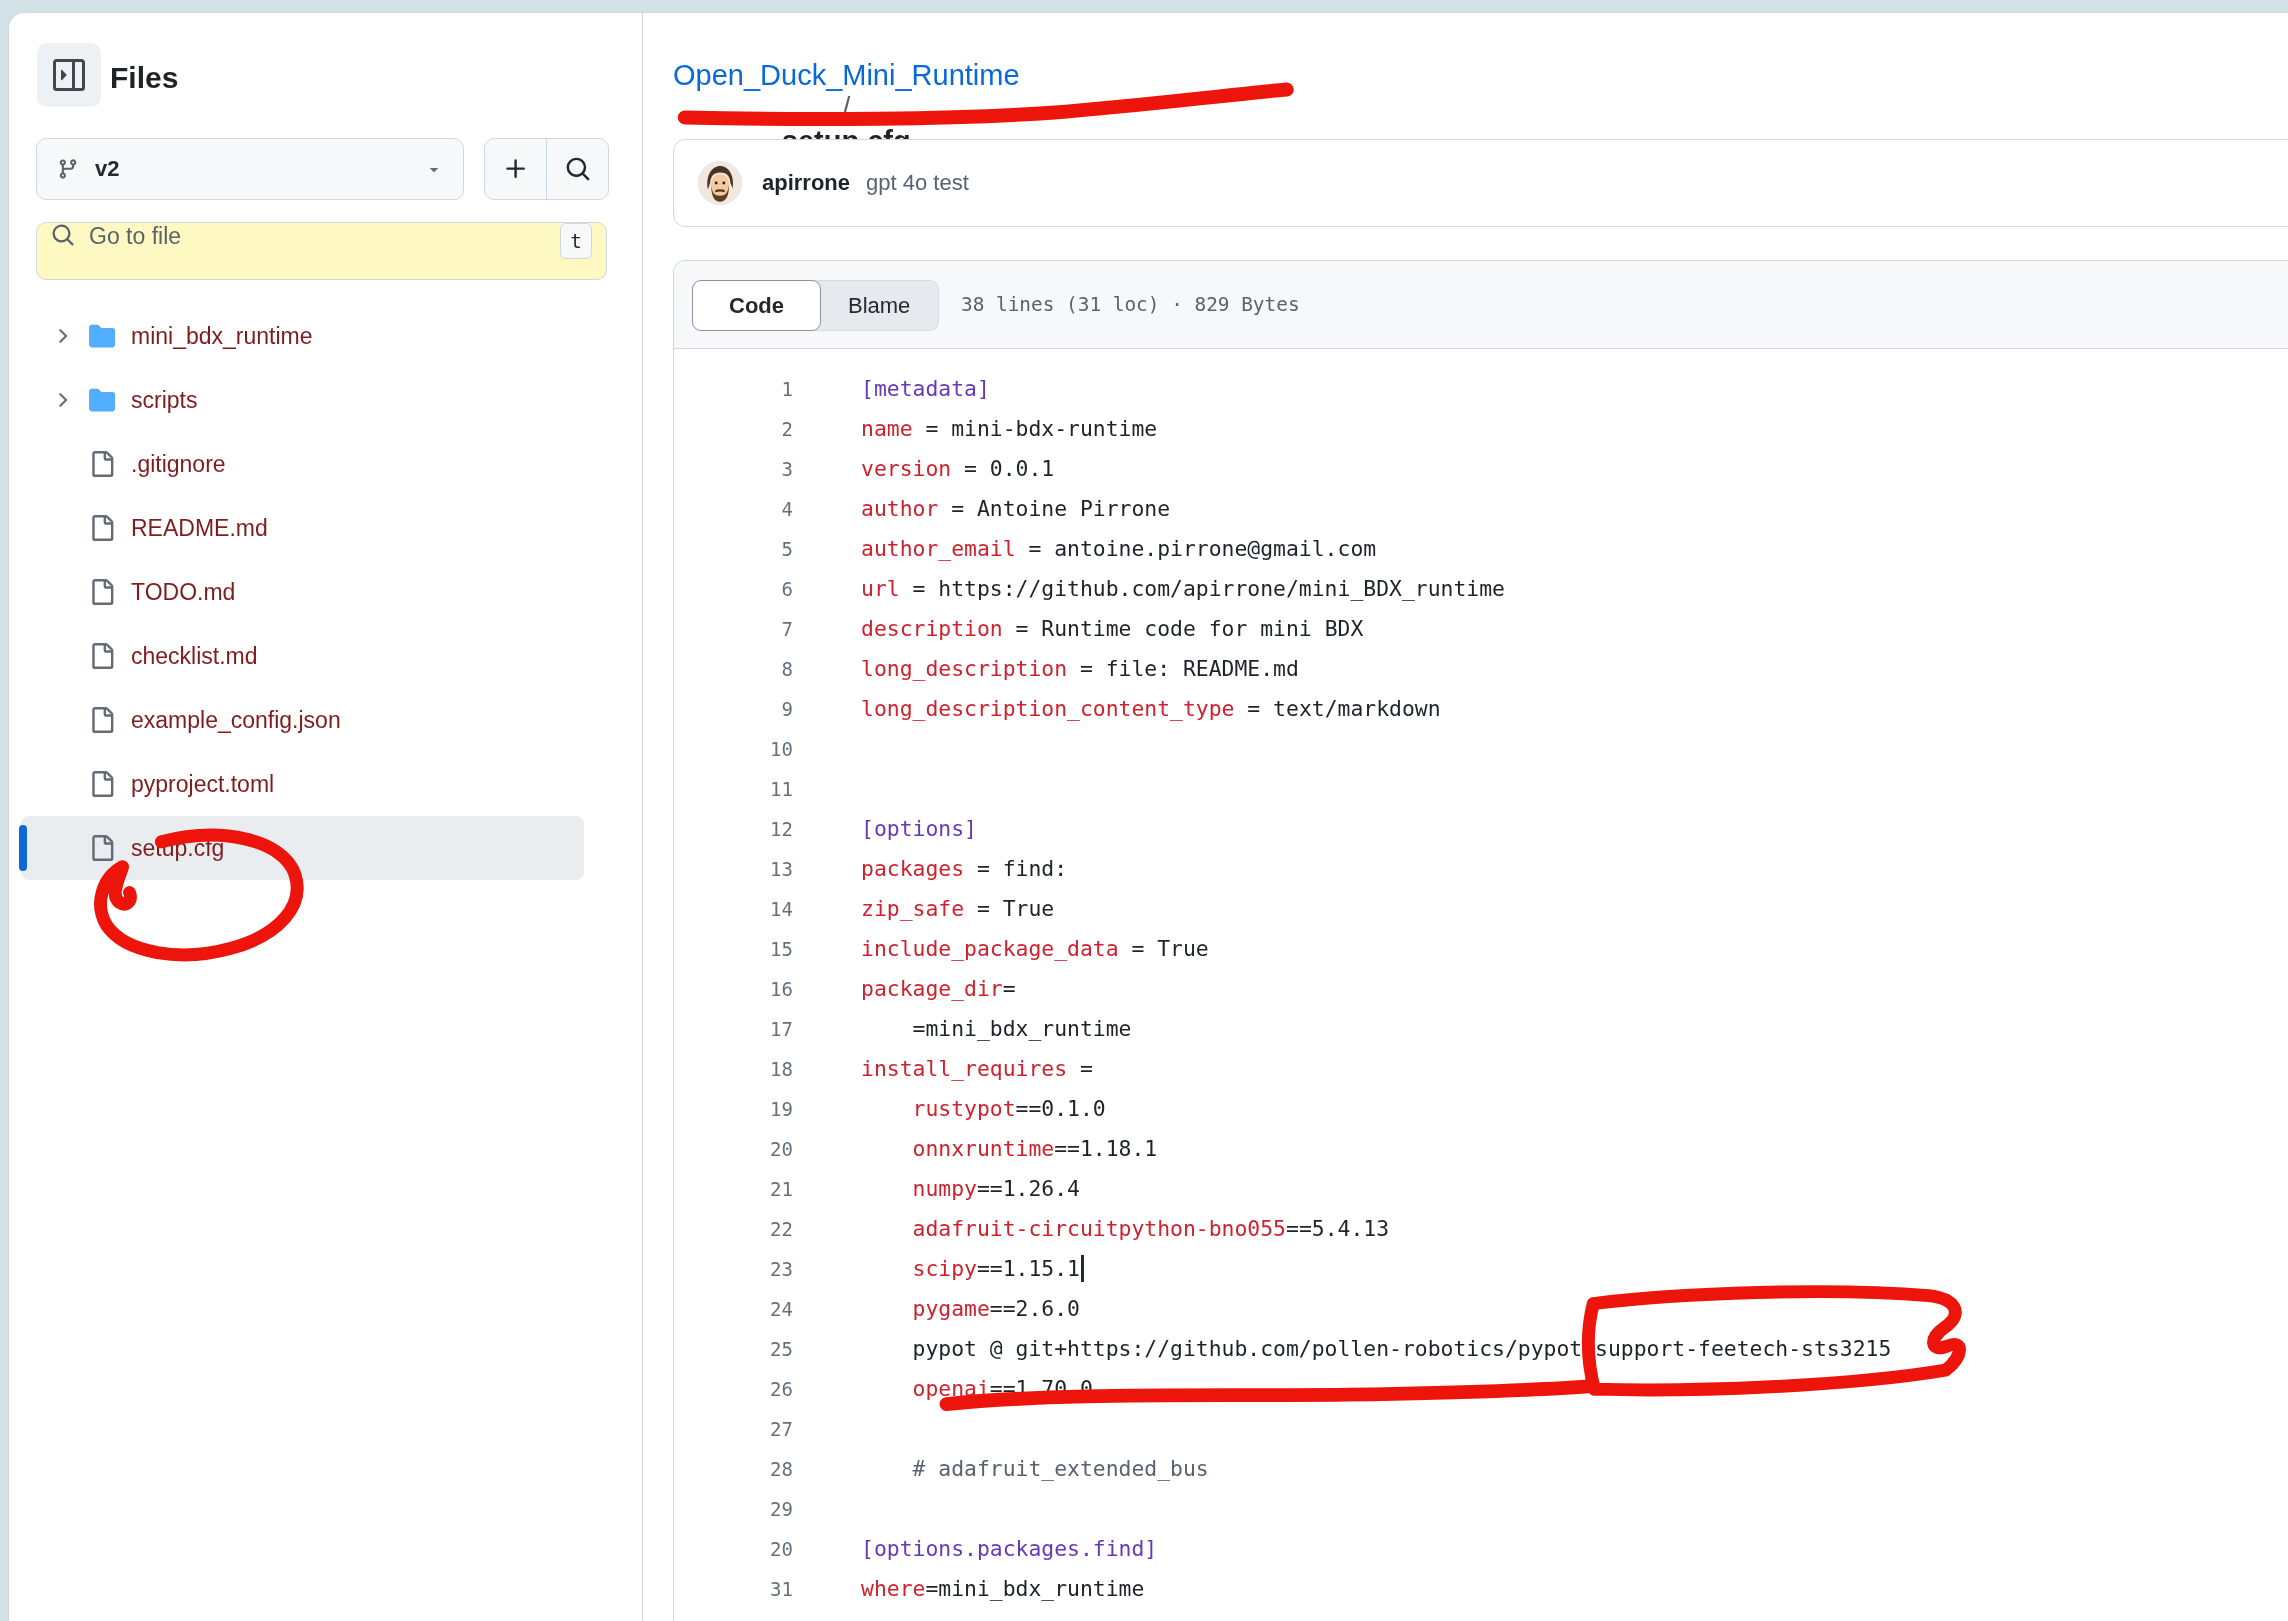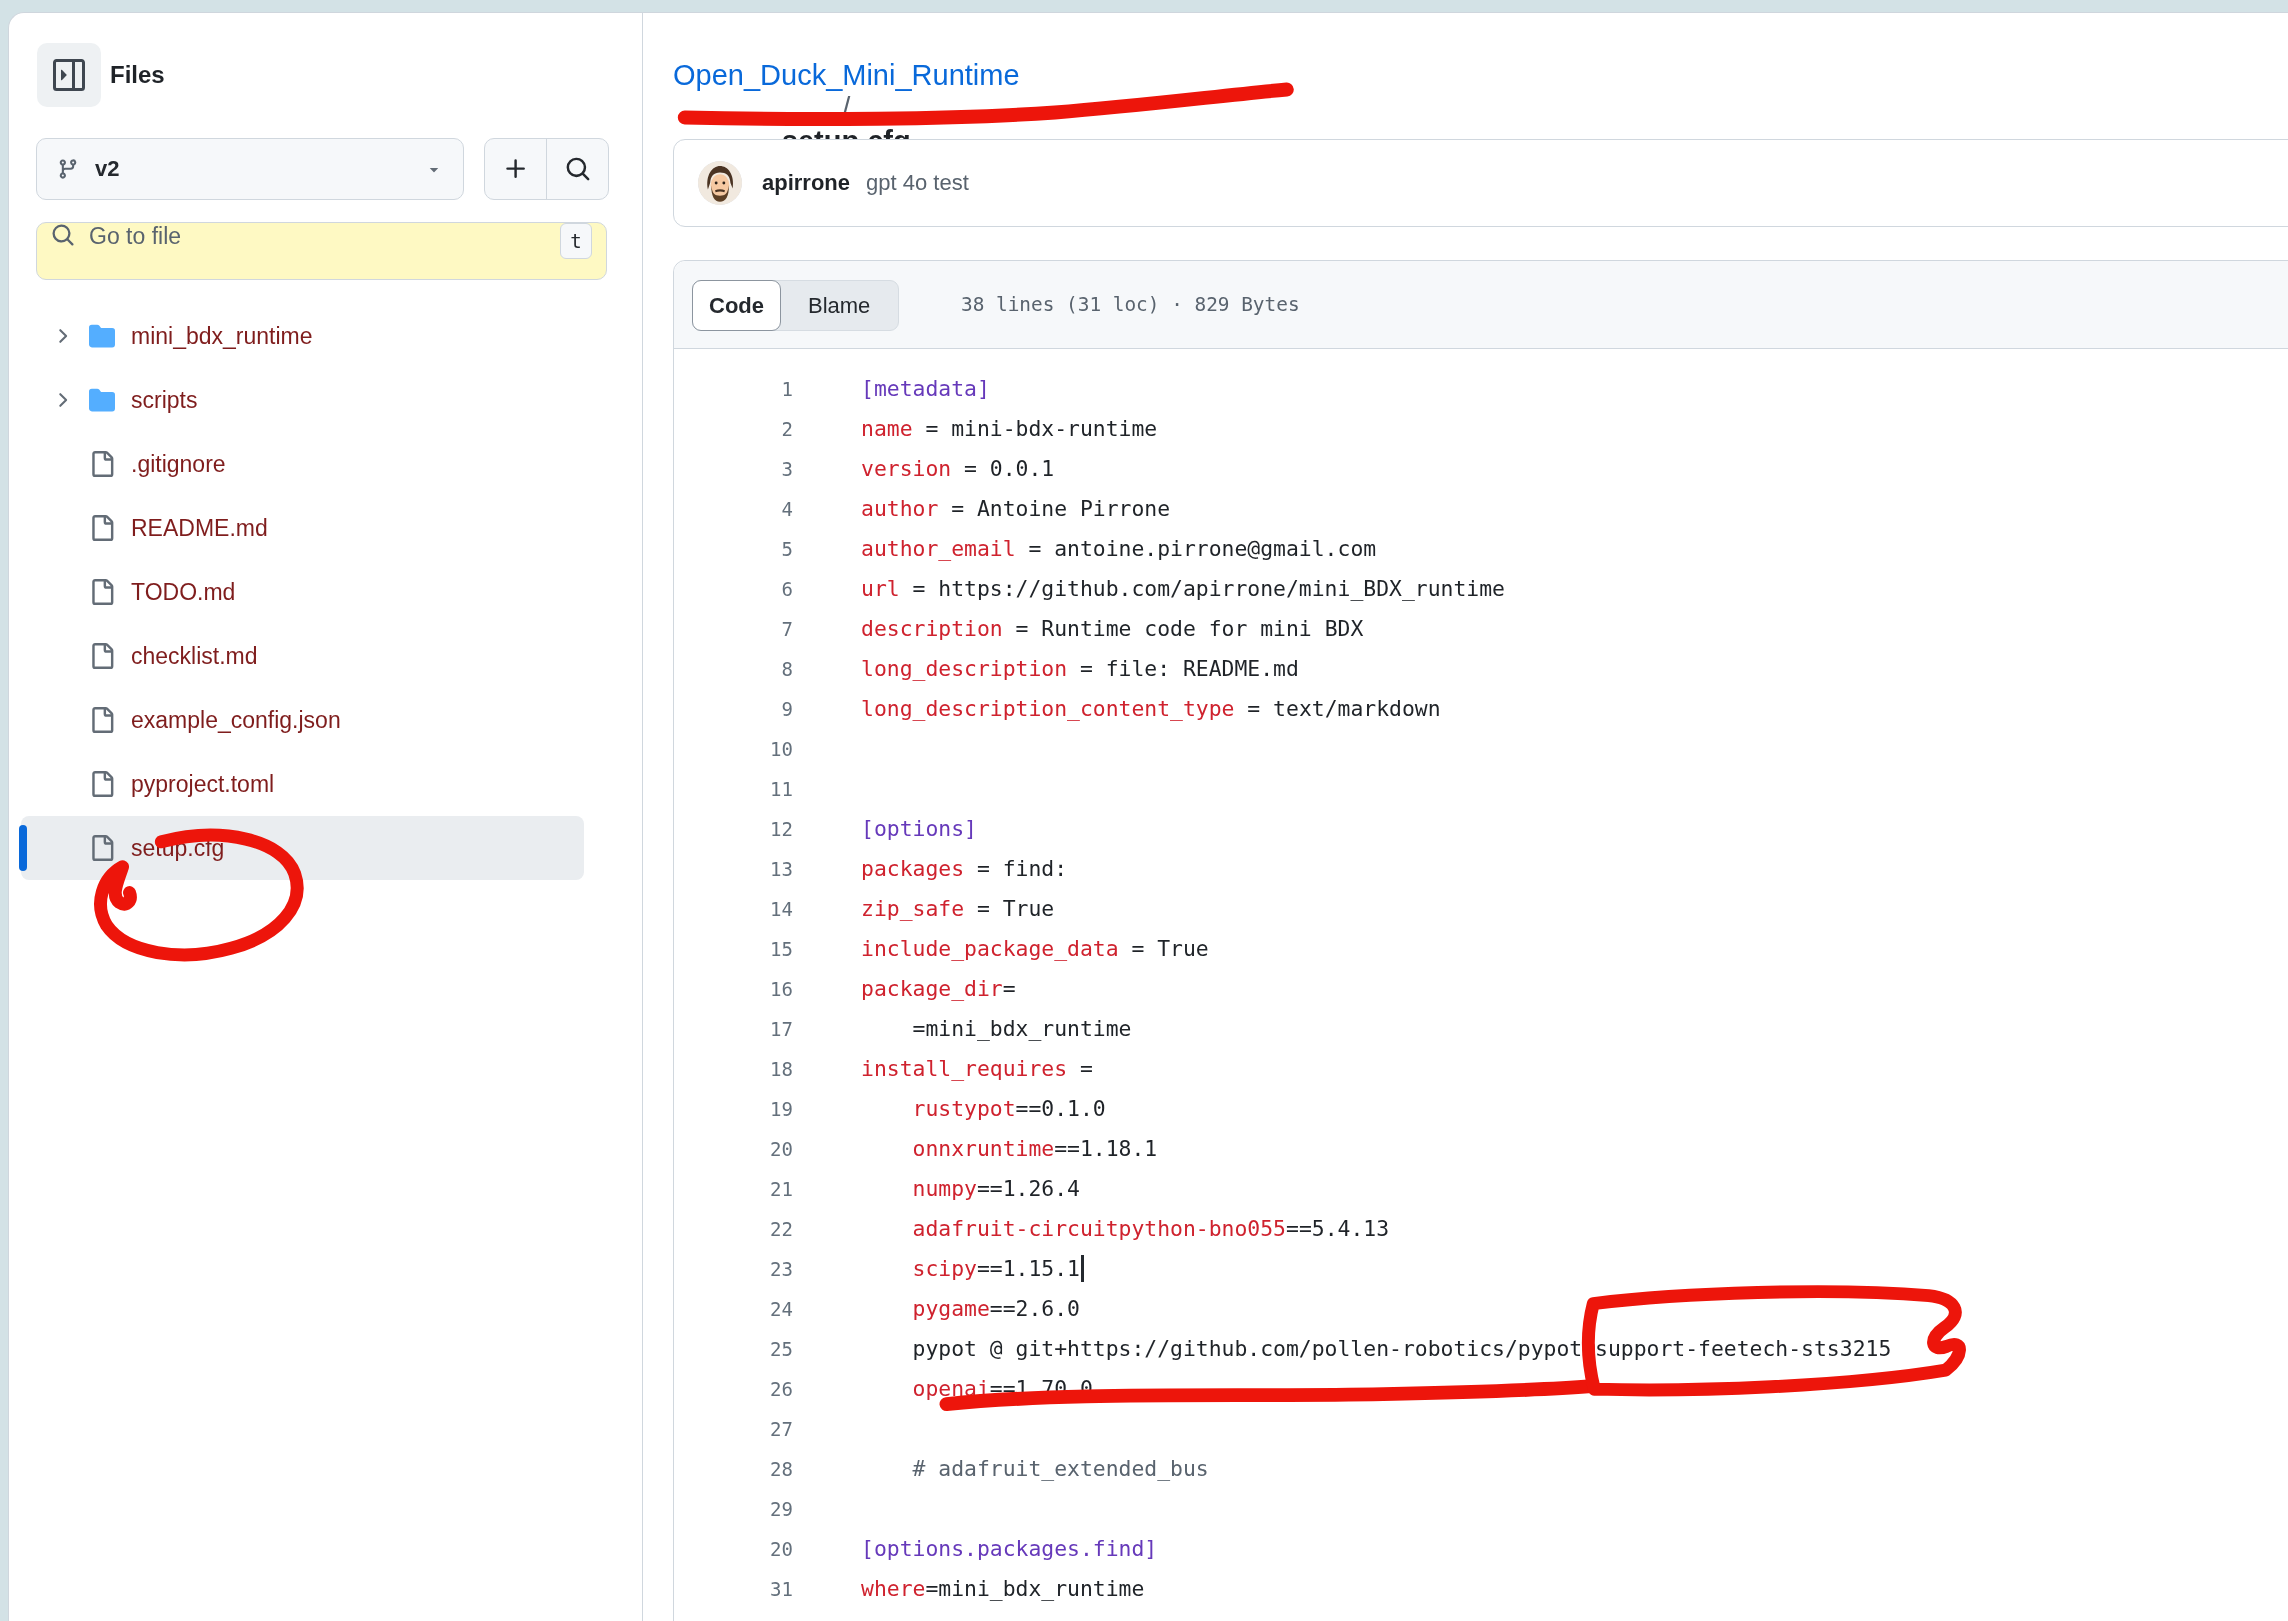--- a/index.html
+++ b/index.html
@@ -10,21 +10,21 @@
            background:#fff; border:1px solid #cfd6dd; border-right:0; border-bottom:0;
            border-radius:16px 0 0 0; }
 
   
   .sidebar { position:absolute; left:0; top:0; width:634px; height:100%;
              border-right:1px solid #d0d7de; }
   .collapse-btn { position:absolute; left:28px; top:30px; width:64px; height:64px;
                   border:0; border-radius:10px; background:#eef1f3; cursor:pointer;
                   display:flex; align-items:center; justify-content:center; }
   .collapse-btn svg { width:32px; height:32px; fill:#3f4750; }
-  .files-title { position:absolute; left:101px; top:48px; font-size:24px; font-weight:700; }
+  .files-title { position:absolute; left:101px; top:48px; font-size:30px; font-weight:700; }
 
   .branch-btn { position:absolute; left:27px; top:125px; width:428px; height:62px;
                 border:1px solid #d0d7de; border-radius:10px; background:#f6f8fa;
                 display:flex; align-items:center; padding:12px 20px; cursor:pointer; }
   .branch-btn svg.gb { width:22px; height:22px; fill:#59636e; }
   .branch-name { font-size:22px; font-weight:600; color:#25292e; margin-left:16px; flex:1; text-align:left; }
   .branch-btn svg.caret { width:18px; height:18px; fill:#636c76; }
 
   .btn-group { position:absolute; left:475px; top:125px; width:125px; height:62px;
                border:1px solid #d0d7de; border-radius:10px; background:#f6f8fa;
@@ -78,21 +78,21 @@
   .code-box { position:absolute; left:664px; top:247px; width:1692px; height:1393px;
               border:1px solid #d0d7de; border-radius:12px 12px 0 0; background:#fff; }
   .code-head { position:relative; height:88px; background:#f6f8fa;
                border-bottom:1px solid #d0d7de; border-radius:12px 12px 0 0; }
   .seg { position:absolute; left:18px; top:19px; height:51px; background:#e6eaee;
          border:1px solid #d6dce2; border-radius:9px; display:flex; align-items:stretch; }
   .seg .tab { border:0; background:transparent; font-size:22px; color:#25292e;
               padding:0 28px; cursor:pointer; border-radius:9px;
               font-family:inherit; }
   .seg .tab.selected { background:#fff; border:1px solid #8c959f; font-weight:700;
-              margin:-1px; padding:0 16px; }
+              margin:-1px; padding:0 36px; }
   .code-meta { position:absolute; left:287px; top:0; height:100%; display:flex; align-items:center;
                font-family:"DejaVu Sans Mono",monospace; font-size:19.4px; color:#59636e; }
 
   .code-body { padding-top:20px; }
   .code-row { position:relative; height:40px; }
   .code-row .ln { position:absolute; left:0; top:0; width:119px; height:40px; line-height:40px;
                   text-align:right; font-family:"DejaVu Sans Mono",monospace;
                   font-size:19px; color:#64707c; cursor:pointer; }
   .code-row .cl { position:absolute; left:187px; top:0; height:40px; line-height:40px;
                   white-space:pre; font-family:"DejaVu Sans Mono",monospace; font-size:21.4px; }

